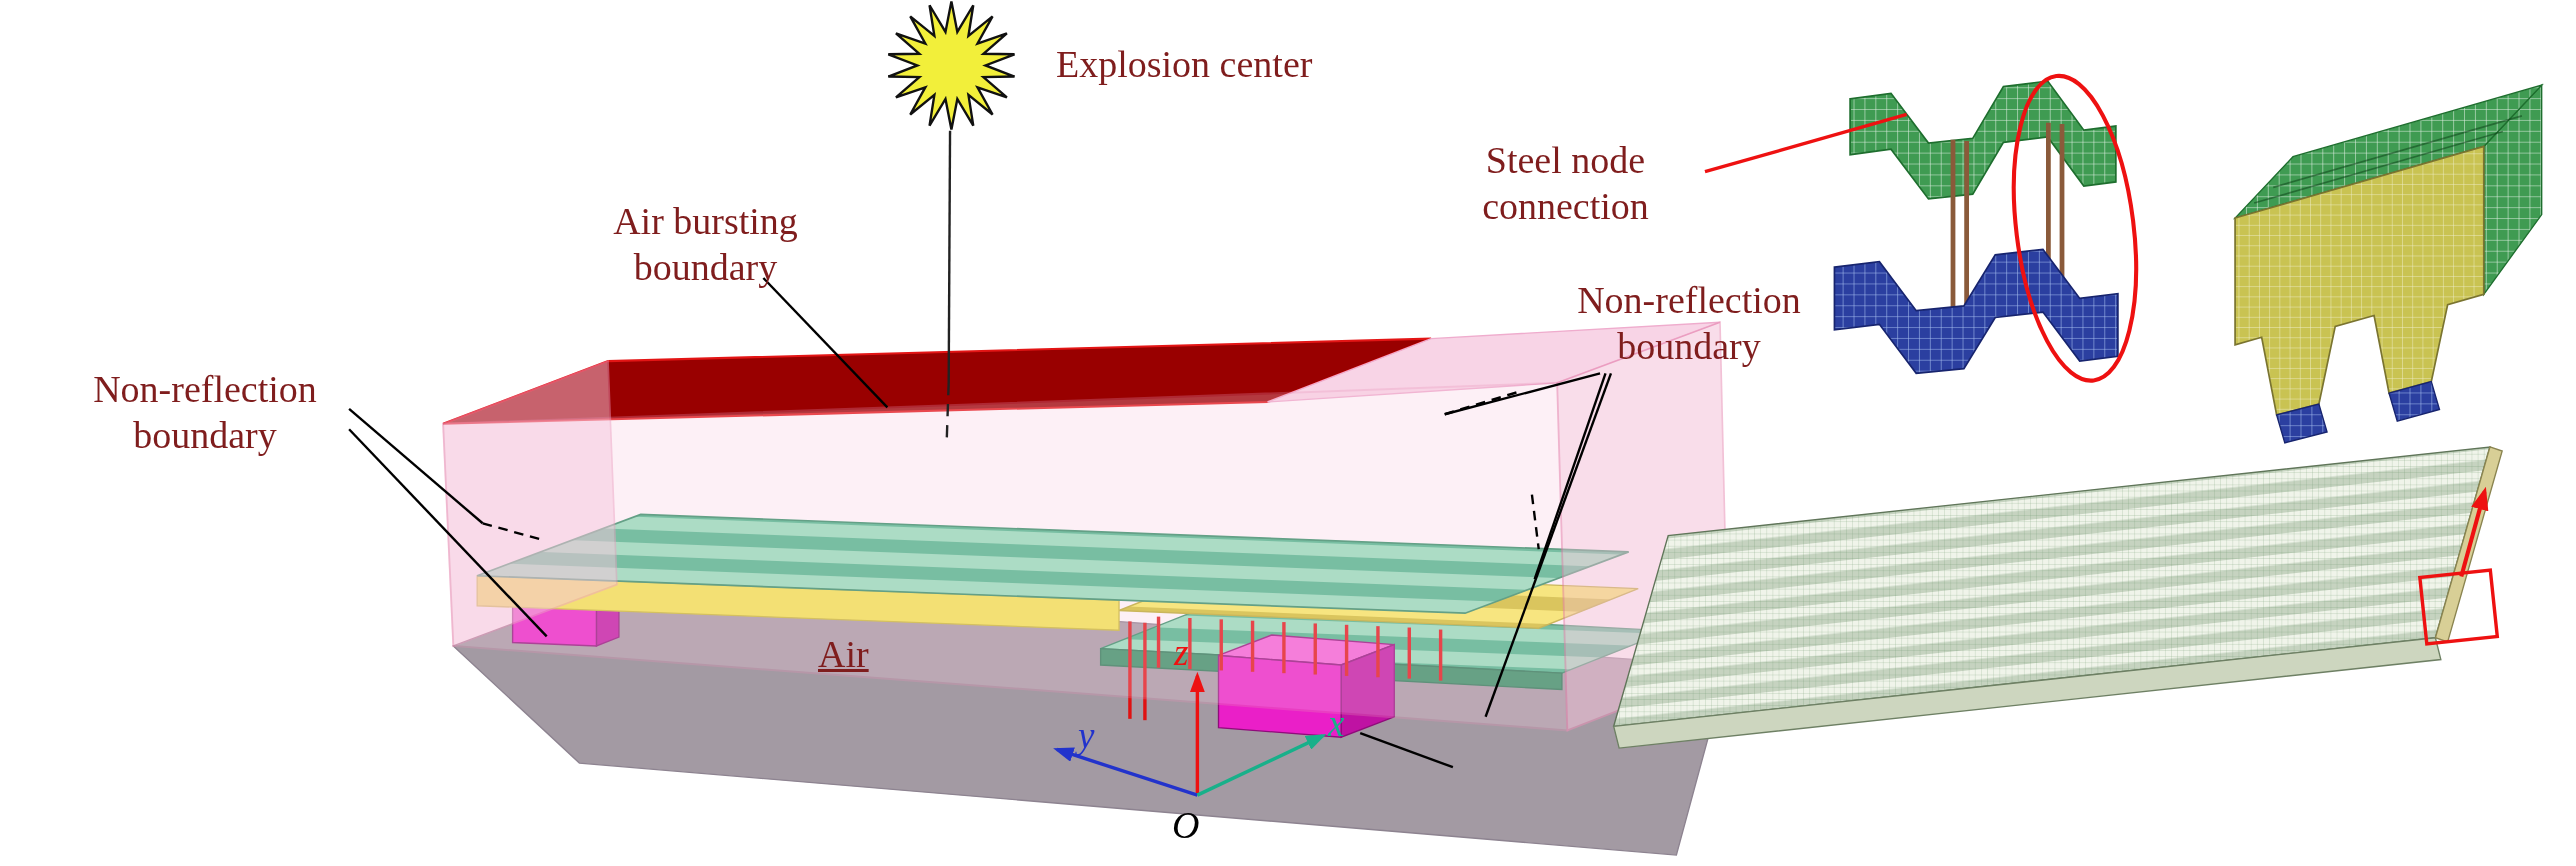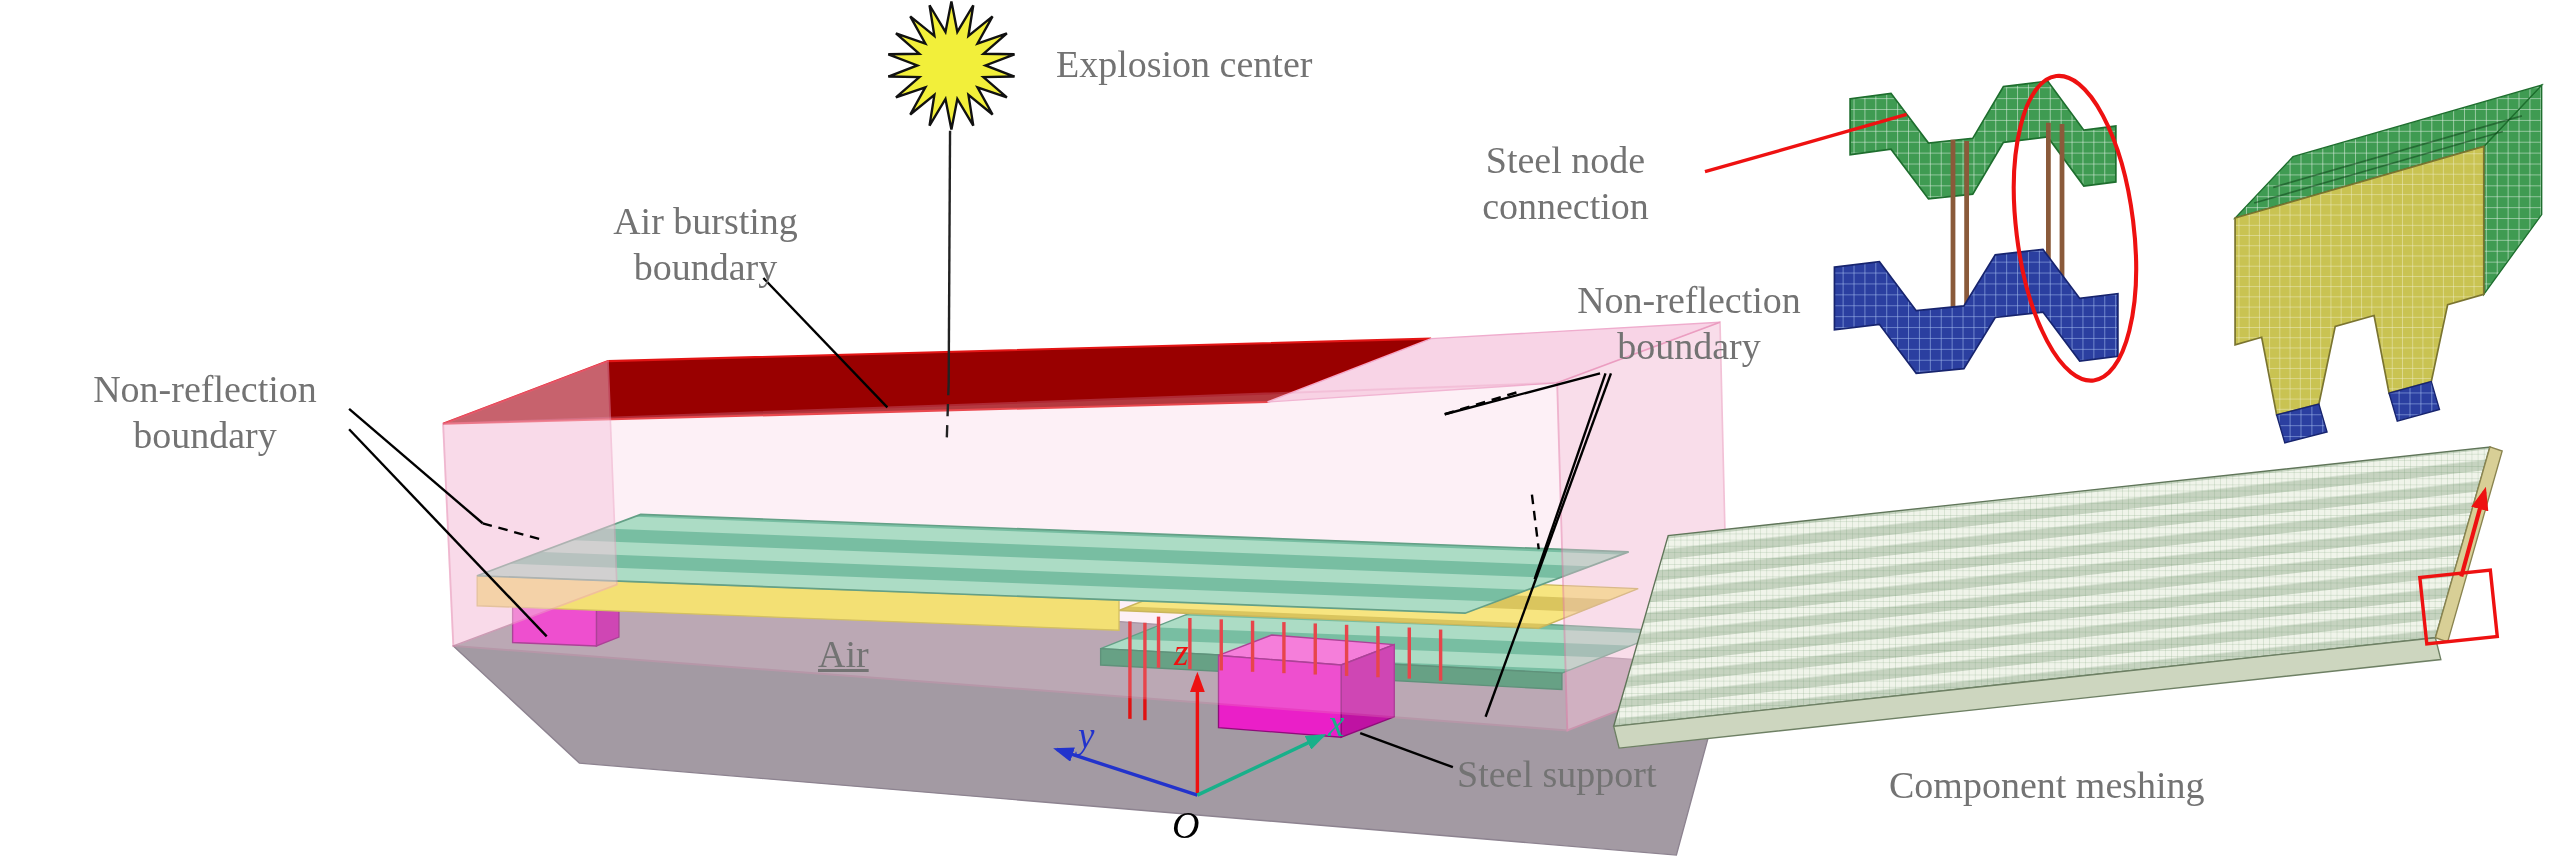--- a/index.html
+++ b/index.html
@@ -2,21 +2,21 @@
 <html style="font-size:11px"><head>
 <meta charset="utf-8">
 <style>
   html,body{margin:0;padding:0;background:#ffffff;}
   .canvas{
     position:relative;width:2576px;height:866px;background:#ffffff;overflow:hidden;
     font-family:"Liberation Serif","DejaVu Serif",serif;color:#000;
   }
   .canvas svg{position:absolute;left:0;top:0;}
   .lbl{
-    position:absolute;font-size:38px;line-height:1.2;white-space:pre-line;color:#737373;
+    position:absolute;font-size:38px;line-height:1.2;white-space:pre-line;color:#7f1d1d;
   }
   .center{text-align:center;}
   .axis{font-style:italic;font-size:37px;}
   .ax-x{color:#18b08a;}
   .ax-y{color:#2233cc;}
   .ax-z{color:#ee1111;}
   .origin{font-style:italic;color:#000;font-size:38px;}
 </style>
 </head>
 <body>
@@ -179,26 +179,24 @@
 boundary</div>
 
 <div class="lbl center" style="left:55px;top:367px;width:300px;">Non-reflection
 boundary</div>
 
 <div class="lbl center" style="left:1539px;top:278px;width:300px;">Non-reflection
 boundary</div>
 
 <div class="lbl" style="left:818px;top:632px;text-decoration:underline;">Air</div>
 
-<div class="lbl" style="left:1457px;top:752px;">Steel support</div>
 
 <div class="lbl center" style="left:1419px;top:138px;width:293px;">Steel node
 connection</div>
 
-<div class="lbl" style="left:1889px;top:763px;">Component meshing</div>
 
 <div class="lbl axis ax-z" style="left:1174px;top:631px;">z</div>
 <div class="lbl axis ax-y" style="left:1078px;top:714px;">y</div>
 <div class="lbl axis ax-x" style="left:1328px;top:702px;">x</div>
 <div class="lbl origin" style="left:1172px;top:803px;">O</div>
 
 </div>
 
 
 </body></html>

